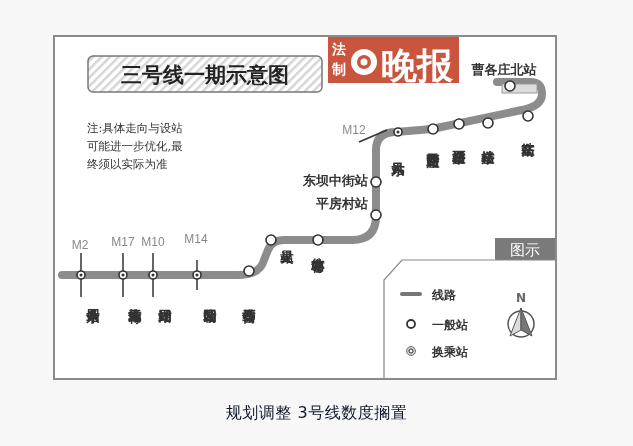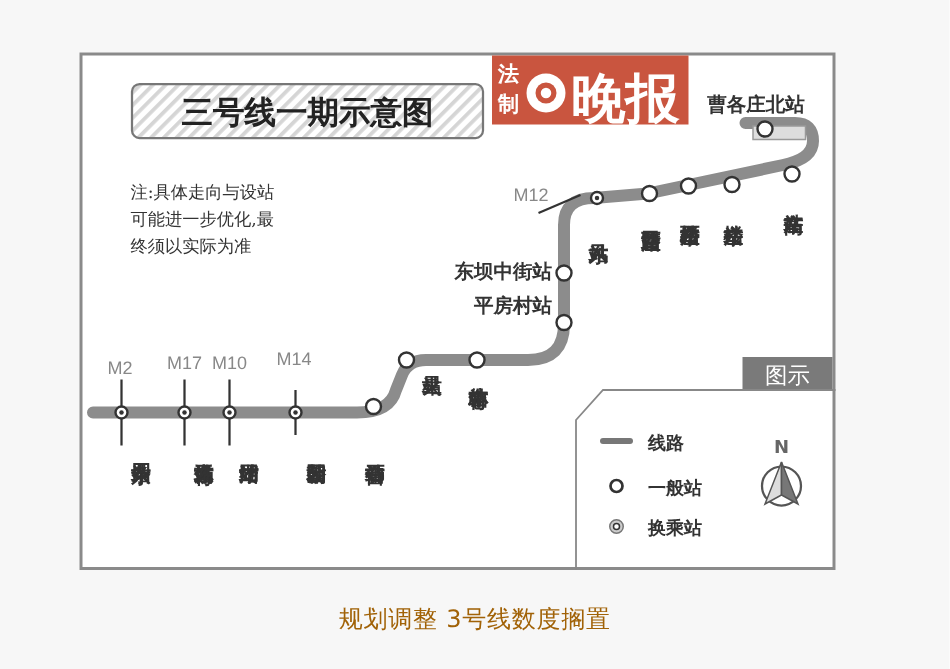--- a/index.html
+++ b/index.html
@@ -1,19 +1,19 @@
 <!DOCTYPE html>
 <html><head>
 <meta charset="utf-8">
 <style>
   html,body{margin:0;padding:0;}
   body{width:633px;height:446px;background:#f7f7f7;position:relative;overflow:hidden;font-family:"DejaVu Sans",sans-serif;}
   #map{position:absolute;left:53px;top:35px;width:504px;height:345px;background:#fff;border:2px solid #8a8a8a;box-sizing:border-box;}
   #map svg{position:absolute;left:0;top:0;}
-  .caption{position:absolute;left:0;width:633px;top:403px;text-align:center;font-size:16px;color:#a16207;letter-spacing:0.5px;}
+  .caption{position:absolute;left:0;width:633px;top:403px;text-align:center;font-size:16px;color:#0f172a;letter-spacing:0.5px;}
   .vt{font-size:13px;font-weight:bold;fill:#333;}
   .mt{font-size:12px;fill:#888;font-family:"Liberation Sans",sans-serif;}
 </style>
 </head>
 <body>
 
 <div id="map">
   <svg width="504" height="345" viewBox="53 35 504 345">
     <defs>
       <pattern id="hatch" width="6" height="6" patternUnits="userSpaceOnUse" patternTransform="rotate(45)">

